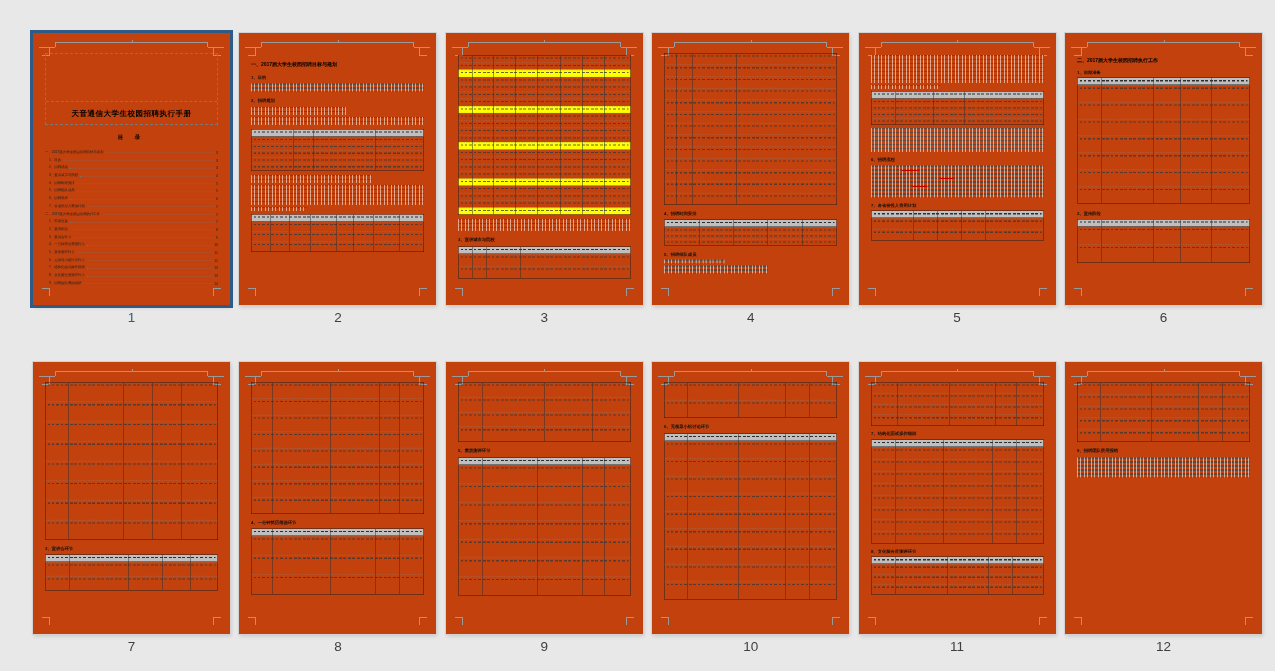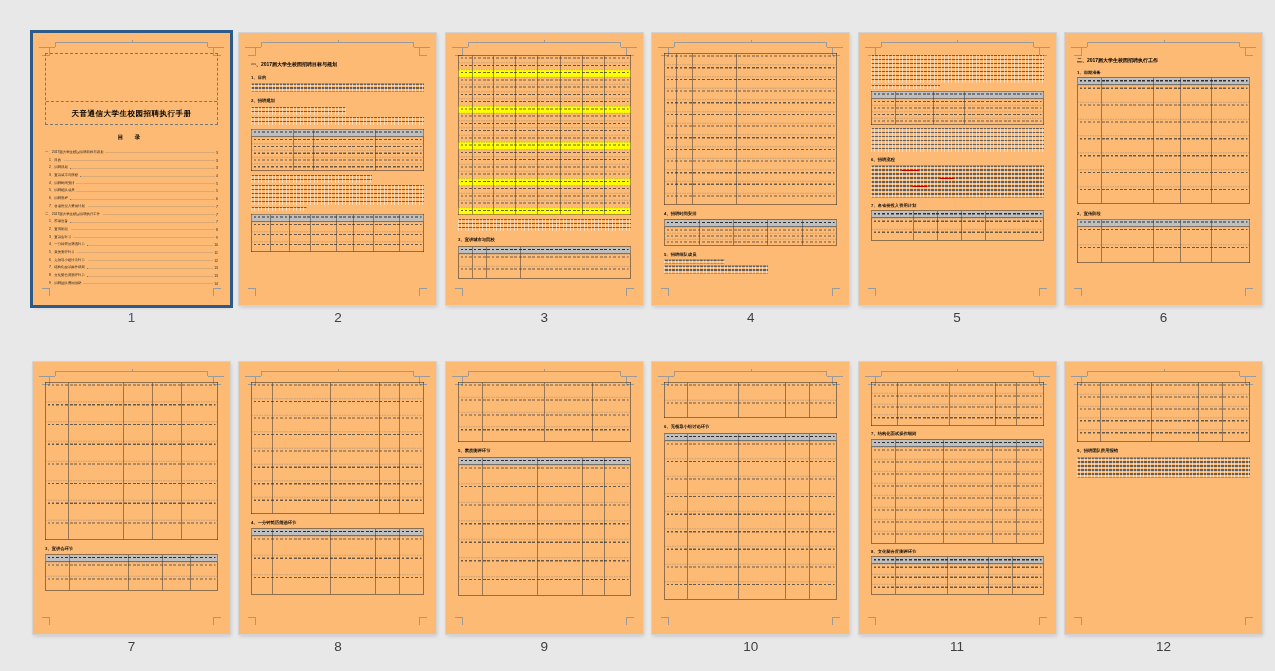--- a/index.html
+++ b/index.html
@@ -1,19 +1,19 @@
 <!DOCTYPE html>
 <html style="--bg: #e8e8e8; --sel: #2e5a87; --numc: #3e3e3e; --selnum: #35587c; --hdr: #bfbfbf; --hl: #ffff00;"><head>
 <meta charset="utf-8">
 <style>
   html,body{margin:0;padding:0}
   .canvas{position:relative;width:1275px;height:671px;background:var(--bg,#e8e8e8);overflow:hidden;
           font-family:"Liberation Sans","DejaVu Sans",sans-serif}
   .cell{position:absolute;width:197px;height:272px;cursor:pointer}
-  .sheet{position:absolute;inset:0;background:#fdba74;box-shadow:0 0 0 1px #d2d2d2,1px 2px 4px rgba(0,0,0,.16)}
+  .sheet{position:absolute;inset:0;background:#c2410c;box-shadow:0 0 0 1px #d2d2d2,1px 2px 4px rgba(0,0,0,.16)}
   .cell.selected .sheet{outline:3px solid var(--sel,#2e5a87);box-shadow:1px 2px 4px rgba(0,0,0,.2)}
   .pnum{position:absolute;top:277px;left:0;width:100%;text-align:center;font-size:13.5px;color:var(--numc,#3e3e3e)}
   .cell.selected .pnum{color:var(--selnum,#35587c)}
   .content{position:absolute;left:12px;top:20px;width:346px;height:470px;overflow:hidden;
            transform:scale(.5);transform-origin:0 0;color:#111}
   
   .mark{position:absolute;width:7px;height:7px}
   .mark.tl{left:9px;top:15px;border-right:1px solid #9a9a9a;border-bottom:1px solid #9a9a9a}
   .mark.tr{right:9px;top:15px;border-left:1px solid #9a9a9a;border-bottom:1px solid #9a9a9a}
   .mark.bl{left:9px;bottom:9px;border-right:1px solid #9a9a9a;border-top:1px solid #9a9a9a}

